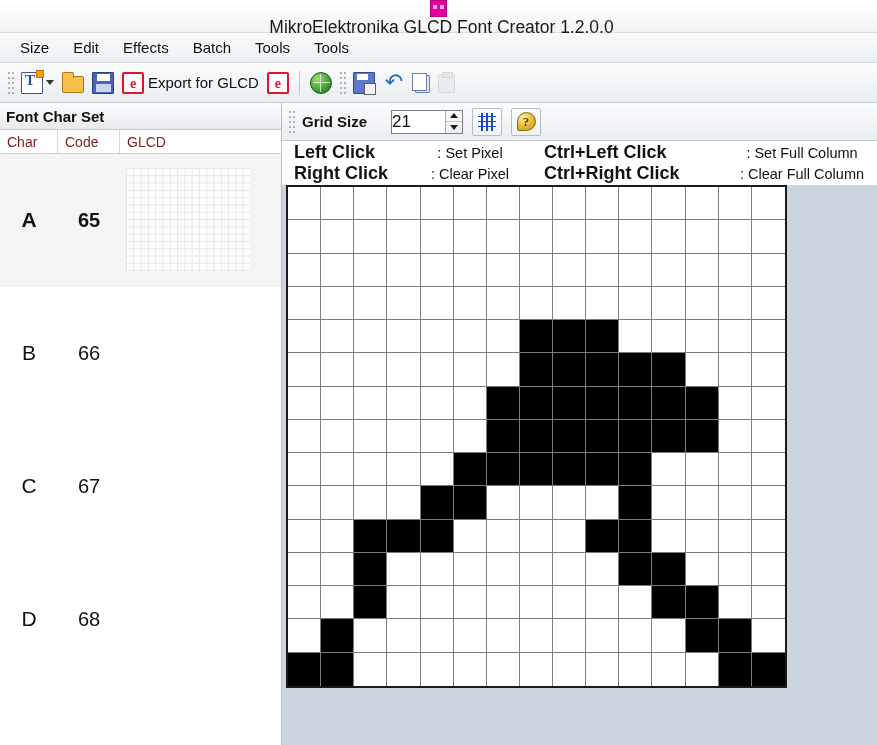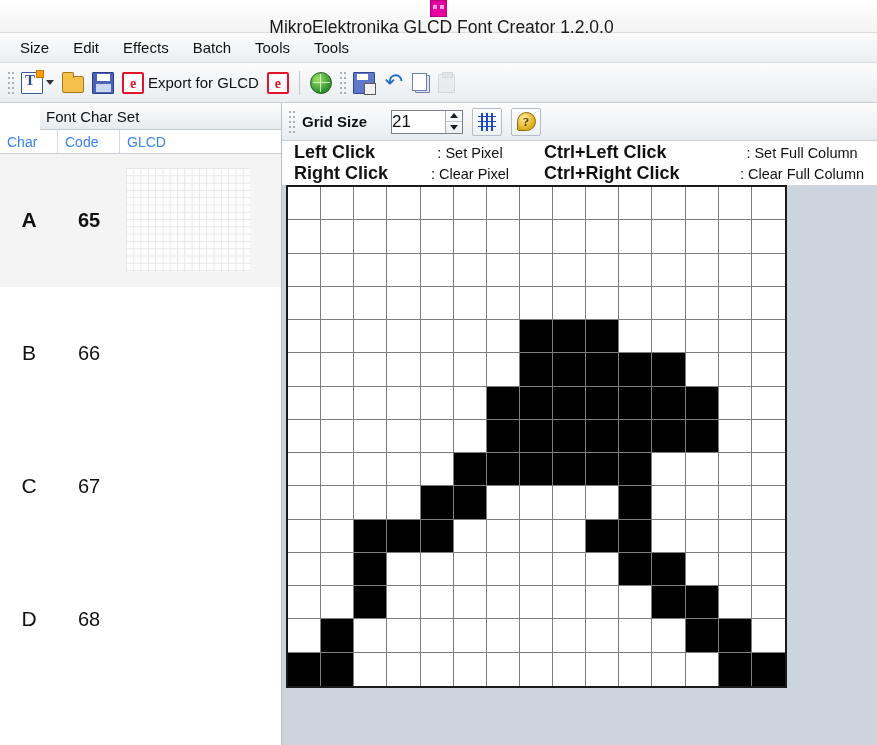--- a/index.html
+++ b/index.html
@@ -185,29 +185,29 @@
     border-right: 1px solid #b9bfc6;
     display: flex; flex-direction: column;
     background: #ffffff;
   }
   #left-header {
     height: 27px;
     background: linear-gradient(#fdfdfd, #e8ebee);
     border-bottom: 1px solid #c4c9cf;
     display: flex; align-items: center;
     padding-left: 6px;
-    font-size: 15px; font-weight: normal; color: #111; margin-left: 40px;
+    font-size: 15px; font-weight: bold; color: #111;
   }
   #grid-head {
     display: flex; height: 24px;
     border-bottom: 1px solid #c9ced4;
     background: #ffffff;
   }
   .col-h {
-    font-size: 14px; color: #3b82f6;
+    font-size: 14px; color: #7f1d1d;
     display: flex; align-items: center;
     padding-left: 7px;
     border-right: 1px solid #d6dadf;
   }
   .col-char { width: 58px; flex: none; }
   .col-code { width: 62px; flex: none; }
   .col-glcd { flex: 1; border-right: none; }
 
   #char-rows { flex: 1; position: relative; overflow: hidden; }
   .char-row {

